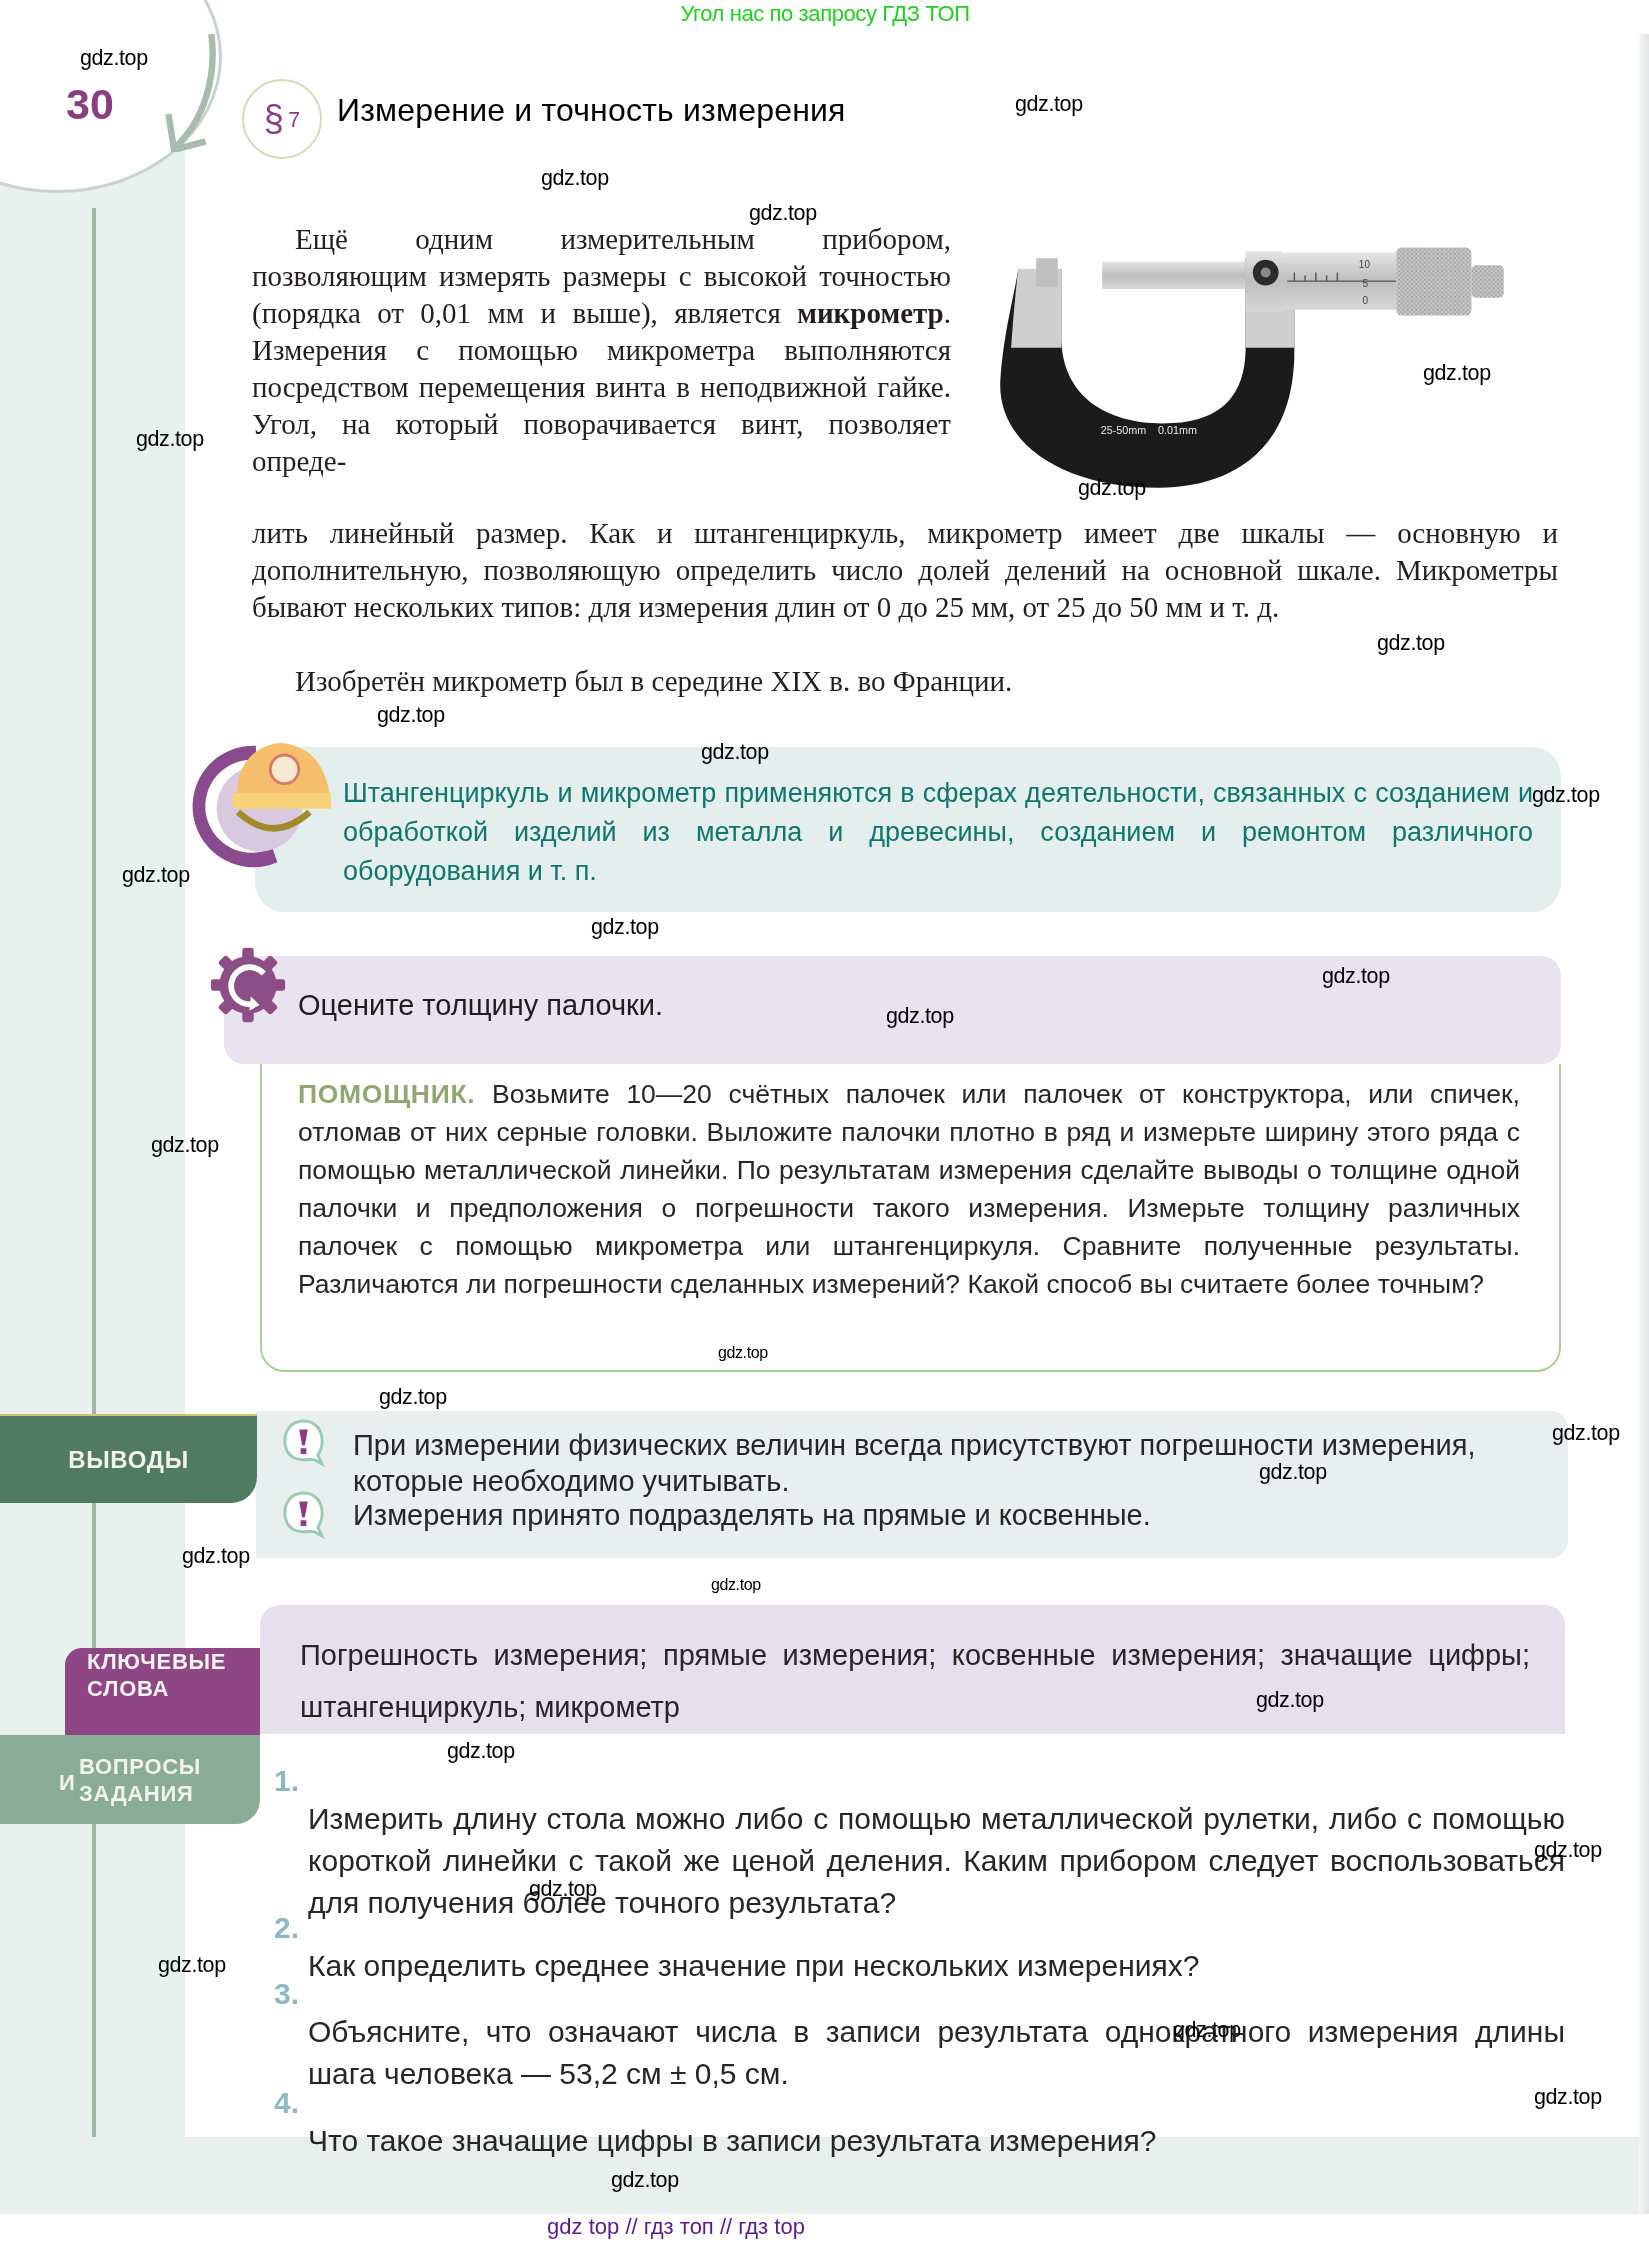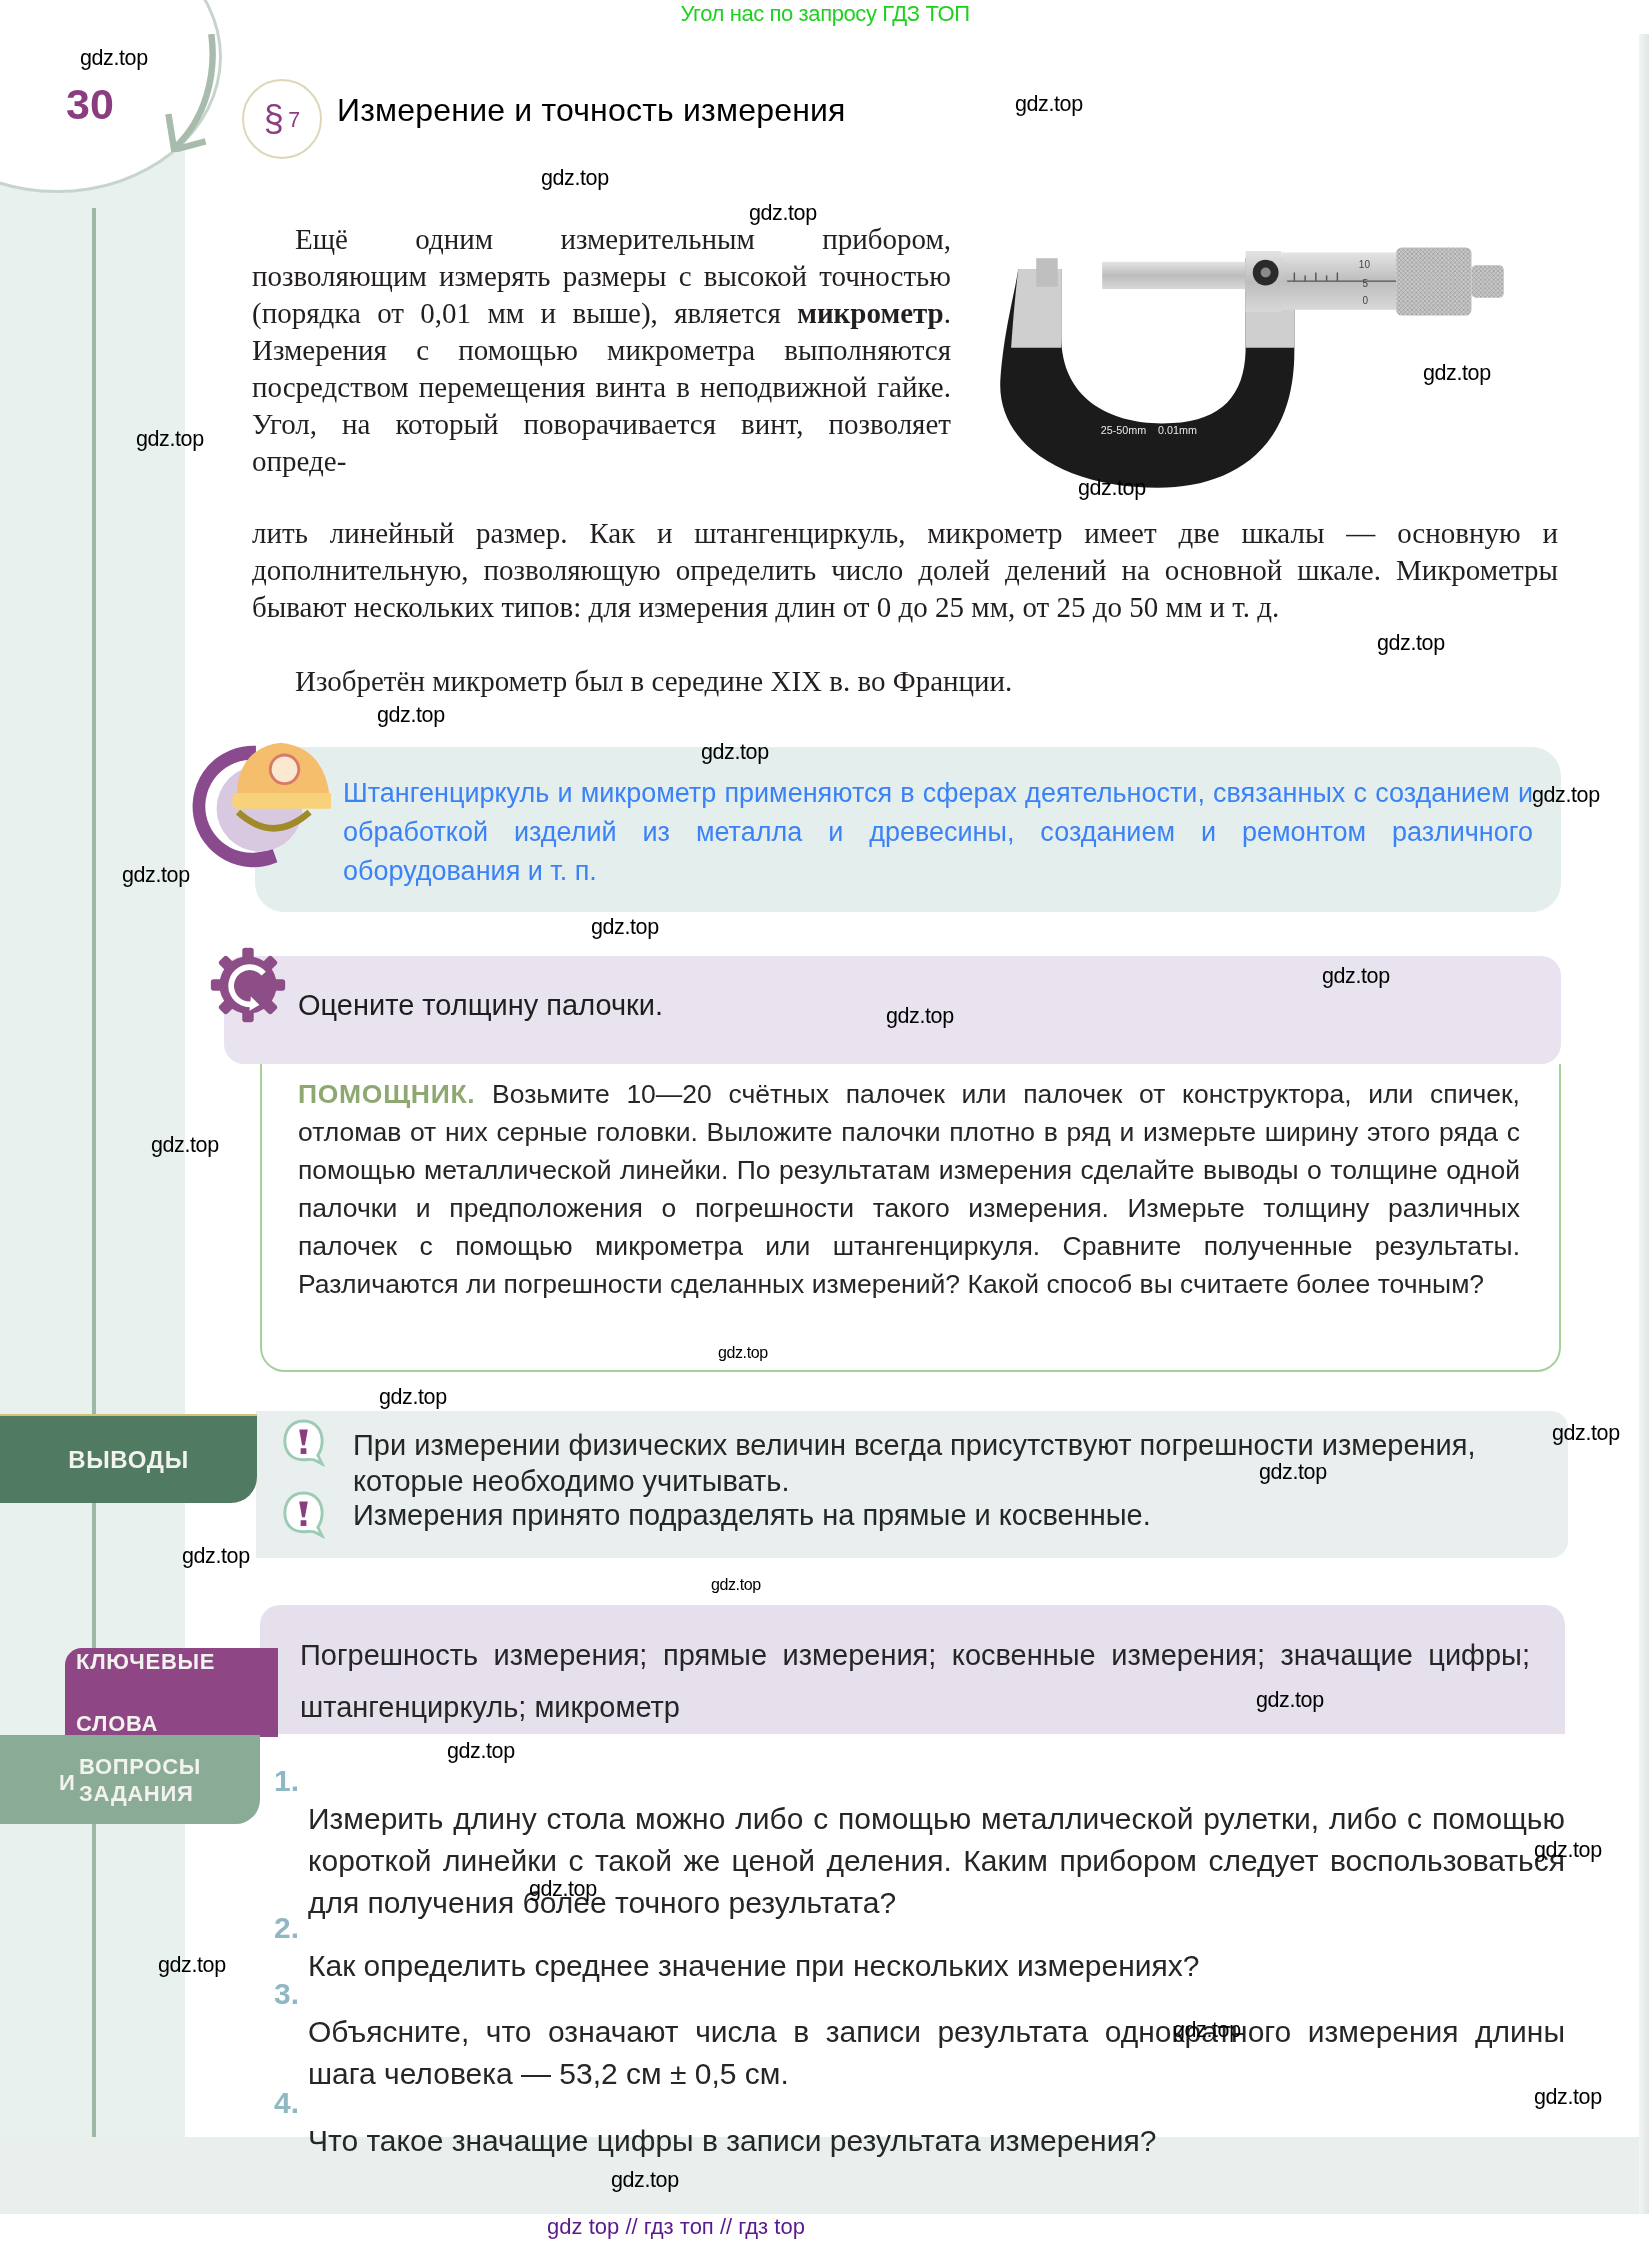--- a/index.html
+++ b/index.html
@@ -34,21 +34,21 @@
   .para1 { left: 252px; top: 221px; width: 699px; }
   .para1-cont { left: 252px; top: 515px; width: 1306px; }
   .para2 { left: 295px; top: 663px; width: 1269px; }
   .serif b { font-weight: bold; }
 
   
   .micrometer { left: 986px; top: 215px; width: 588px; height: 280px; }
 
   
   .info-box { left: 255px; top: 747px; width: 1306px; height: 165px; background: #e4eeec; border-radius: 29px; }
-  .info-text { left: 343px; top: 774px; width: 1190px; font-size: 27px; line-height: 39px; color: #3b82f6; text-align: justify; }
+  .info-text { left: 343px; top: 774px; width: 1190px; font-size: 27px; line-height: 39px; color: #0f766e; text-align: justify; }
   .helmet-icon { left: 188px; top: 730px; width: 143px; height: 143px; }
 
   
   .task-head { left: 224px; top: 956px; width: 1337px; height: 108px; background: #e8e3ee; border-radius: 20px; }
   .gear-icon { left: 208px; top: 945px; width: 80px; height: 80px; }
   .task-title { left: 298px; top: 989px; font-size: 29px; color: #1e1e1e; }
   .task-body { left: 260px; top: 1064px; width: 1301px; height: 308px; border: 2.9px solid #a7cf9a; border-top: none; border-radius: 0 0 24.4px 24.4px; background: #fff; }
   .helper-text { left: 298px; top: 1075px; width: 1222px; font-size: 26.5px; line-height: 38px; color: #262626; text-align: justify; }
   .helper-label { color: #8fa872; font-weight: bold; letter-spacing: 0.7px; }
 
@@ -58,21 +58,21 @@
   .tab-label { color: #f2f2ee; font-weight: bold; font-size: 24px; letter-spacing: 0.7px; }
   .excl-icon { width: 43px; height: 49px; }
   .excl1 { left: 282px; top: 1418px; }
   .excl2 { left: 282px; top: 1490px; }
   .conc-text { font-size: 29px; line-height: 36px; color: #262626; }
   .conc1 { left: 353px; top: 1427px; width: 1176px; }
   .conc2 { left: 353px; top: 1497px; width: 1176px; }
 
   
   .kw-box { left: 260px; top: 1605px; width: 1305px; height: 129px; background: #e6dfec; border-radius: 20px 20px 0 0; }
-  .kw-tab { left: 65px; top: 1648px; width: 213px; height: 89px; background: #8e4684; border-radius: 17px 0 0 0; display:flex; flex-direction:column; justify-content:space-between; padding-left: 11px; }
+  .kw-tab { left: 65px; top: 1648px; width: 195px; height: 89px; background: #8e4684; border-radius: 17px 0 0 0; display:flex; flex-direction:column; justify-content:flex-start; padding-left: 22px; }
   .kw-tab .tab-label { font-size: 22px; line-height: 27px; }
   .kw-text { left: 300px; top: 1629px; width: 1230px; font-size: 29px; line-height: 52px; color: #262626; text-align: justify; }
 
   
   .q-tab { left: 0; top: 1735px; width: 260px; height: 89px; background: #8aab95; border-radius: 0 0 24.4px 0; display:flex; align-items:center; justify-content:center; }
   .q-tab .small-i { color:#f2f2ee; font-weight:bold; font-size: 22px; margin-right: 4.3px; margin-top: 7.2px; }
   .q-tab .stack { display:flex; flex-direction:column; }
   .q-tab .tab-label { font-size: 22px; line-height: 27px; }
   .question { left: 274px; width: 1291px; font-size: 30px; line-height: 42px; color: #262626; display:flex; }
   .q-num { color: #8fb7c4; font-weight: bold; width: 34px; flex: none; }

